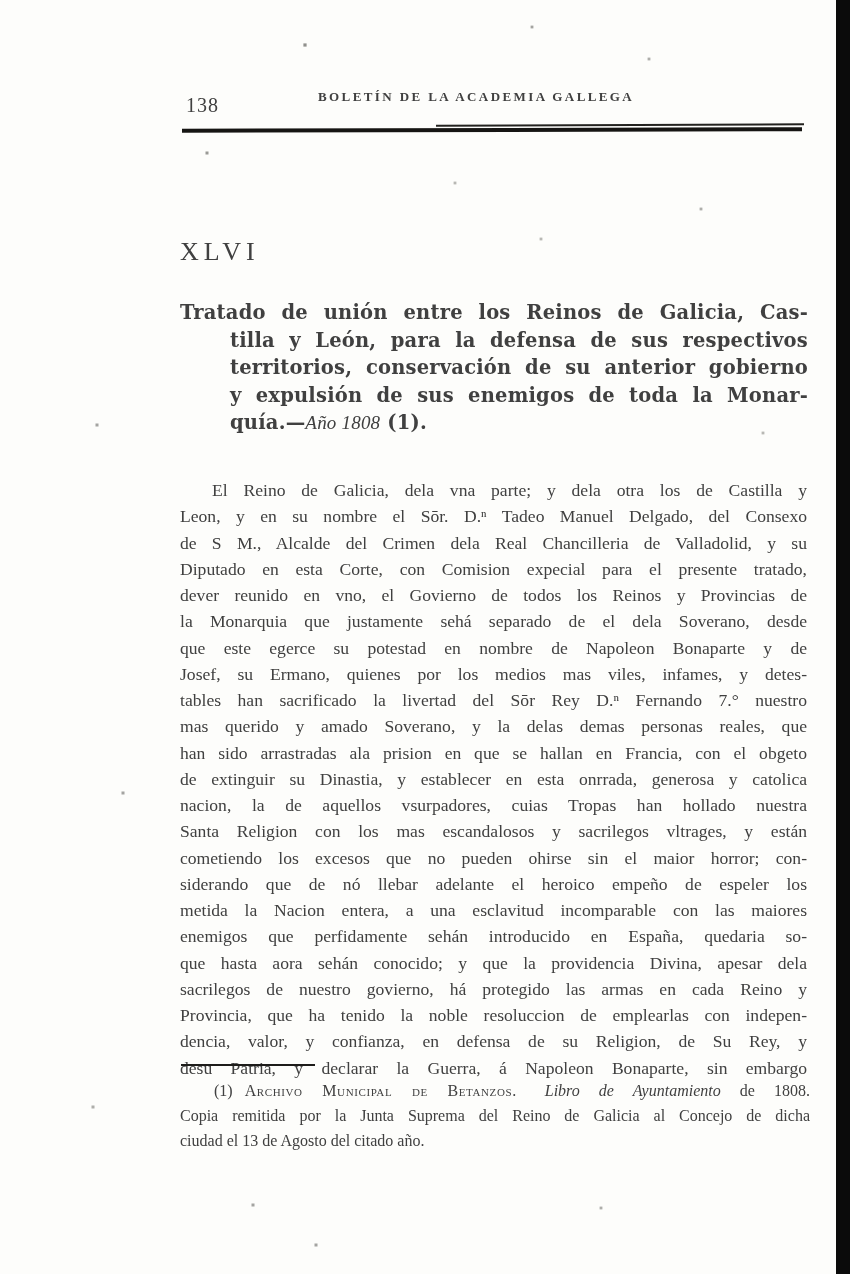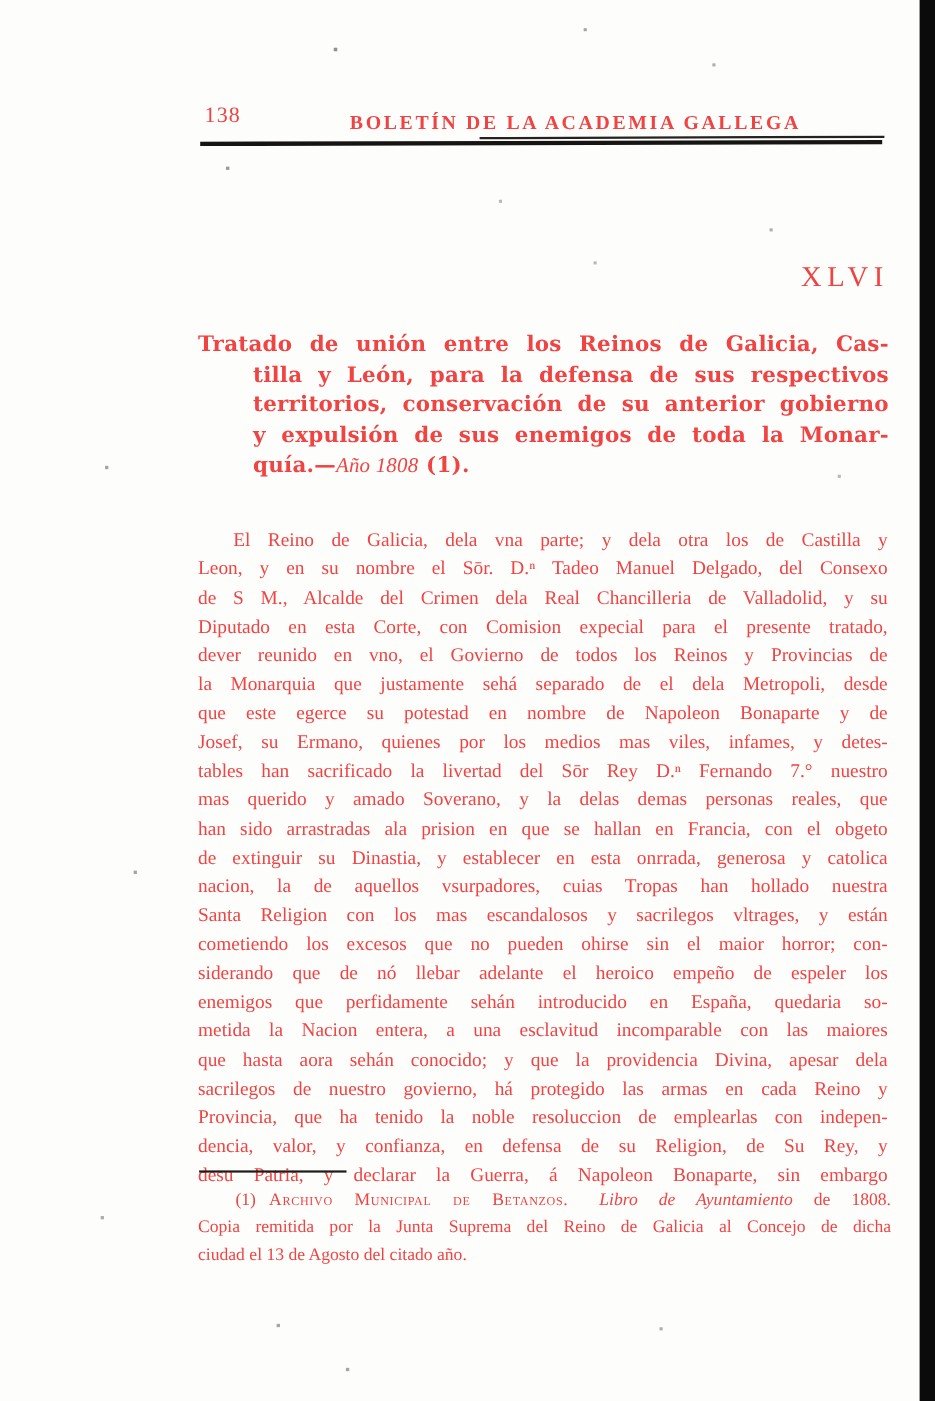--- a/index.html
+++ b/index.html
@@ -2,48 +2,48 @@
 <html><head>
 <meta charset="utf-8">
 <style>
   html, body { margin: 0; padding: 0; background: #e8e8e6; }
   .page {
     position: relative;
     width: 850px; height: 1274px;
     background: #fdfdfb;
     overflow: hidden;
     font-family: "Liberation Serif", "DejaVu Serif", serif;
-    color: #ef4444;
+    color: #404040;
     text-decoration: underline;
   }
   .abs { position: absolute; }
 
   
   .page-number {
     left: 186px; top: 94px;
     font-size: 20px; letter-spacing: 1px;
   }
   .journal-header {
-    left: 318px; top: 101px;
-    font-size: 18px; font-weight: 700; letter-spacing: 2.4px;
+    left: 318px; top: 89px;
+    font-size: 13px; font-weight: 700; letter-spacing: 2.4px;
     white-space: nowrap;
   }
   .rule-thin {
     left: 436px; top: 124px; width: 368px; height: 2px;
     background: #23221f; transform: rotate(-0.2deg);
   }
   .rule-main {
     left: 182px; top: 128px; width: 620px; height: 4px;
     background: #161513; transform: rotate(-0.15deg);
   }
 
   
   .section-heading {
     left: 180px; top: 237px; width: 628px;
-    text-align: right;
+    text-align: left;
     font-size: 26px; letter-spacing: 5px;
   }
 
   
   .treaty-title {
     left: 180px; top: 299px; width: 628px;
     font-family: "DejaVu Serif", "Liberation Serif", serif;
     font-weight: 700; font-size: 19.5px; line-height: 27.6px;
     letter-spacing: 0.2px;
   }
@@ -117,33 +117,33 @@
     <div class="tl-cont">y expulsión de sus enemigos de toda la Monar-</div>
     <div class="tl-last"><span>quía.—</span><span class="title-italic">Año 1808</span><span> (1).</span></div>
   </div>
 
   <div class="abs body-paragraph">
     <div class="bl ind">El Reino de Galicia, dela vna parte; y dela otra los de Castilla y</div>
     <div class="bl">Leon, y en su nombre el Sōr. D.ⁿ Tadeo Manuel Delgado, del Consexo</div>
     <div class="bl">de S M., Alcalde del Crimen dela Real Chancilleria de Valladolid, y su</div>
     <div class="bl">Diputado en esta Corte, con Comision expecial para el presente tratado,</div>
     <div class="bl">dever reunido en vno, el Govierno de todos los Reinos y Provincias de</div>
-    <div class="bl">la Monarquia que justamente sehá separado de el dela Metropoli, desde</div>
+    <div class="bl">la Monarquia que justamente sehá separado de el dela Soverano, desde</div>
     <div class="bl">que este egerce su potestad en nombre de Napoleon Bonaparte y de</div>
     <div class="bl">Josef, su Ermano, quienes por los medios mas viles, infames, y detes-</div>
     <div class="bl">tables han sacrificado la livertad del Sōr Rey D.ⁿ Fernando 7.° nuestro</div>
     <div class="bl">mas querido y amado Soverano, y la delas demas personas reales, que</div>
     <div class="bl">han sido arrastradas ala prision en que se hallan en Francia, con el obgeto</div>
     <div class="bl">de extinguir su Dinastia, y establecer en esta onrrada, generosa y catolica</div>
     <div class="bl">nacion, la de aquellos vsurpadores, cuias Tropas han hollado nuestra</div>
     <div class="bl">Santa Religion con los mas escandalosos y sacrilegos vltrages, y están</div>
     <div class="bl">cometiendo los excesos que no pueden ohirse sin el maior horror; con-</div>
     <div class="bl">siderando que de nó llebar adelante el heroico empeño de espeler los</div>
+    <div class="bl">metida la Nacion entera, a una esclavitud incomparable con las maiores</div>
     <div class="bl">enemigos que perfidamente sehán introducido en España, quedaria so-</div>
-    <div class="bl">metida la Nacion entera, a una esclavitud incomparable con las maiores</div>
     <div class="bl">que hasta aora sehán conocido; y que la providencia Divina, apesar dela</div>
     <div class="bl">sacrilegos de nuestro govierno, há protegido las armas en cada Reino y</div>
     <div class="bl">Provincia, que ha tenido la noble resoluccion de emplearlas con indepen-</div>
     <div class="bl">dencia, valor, y confianza, en defensa de su Religion, de Su Rey, y</div>
     <div class="bl">desu Patria, y declarar la Guerra, á Napoleon Bonaparte, sin embargo</div>
   </div>
 
   <div class="abs footnote-rule"></div>
 
   <div class="abs footnote">

